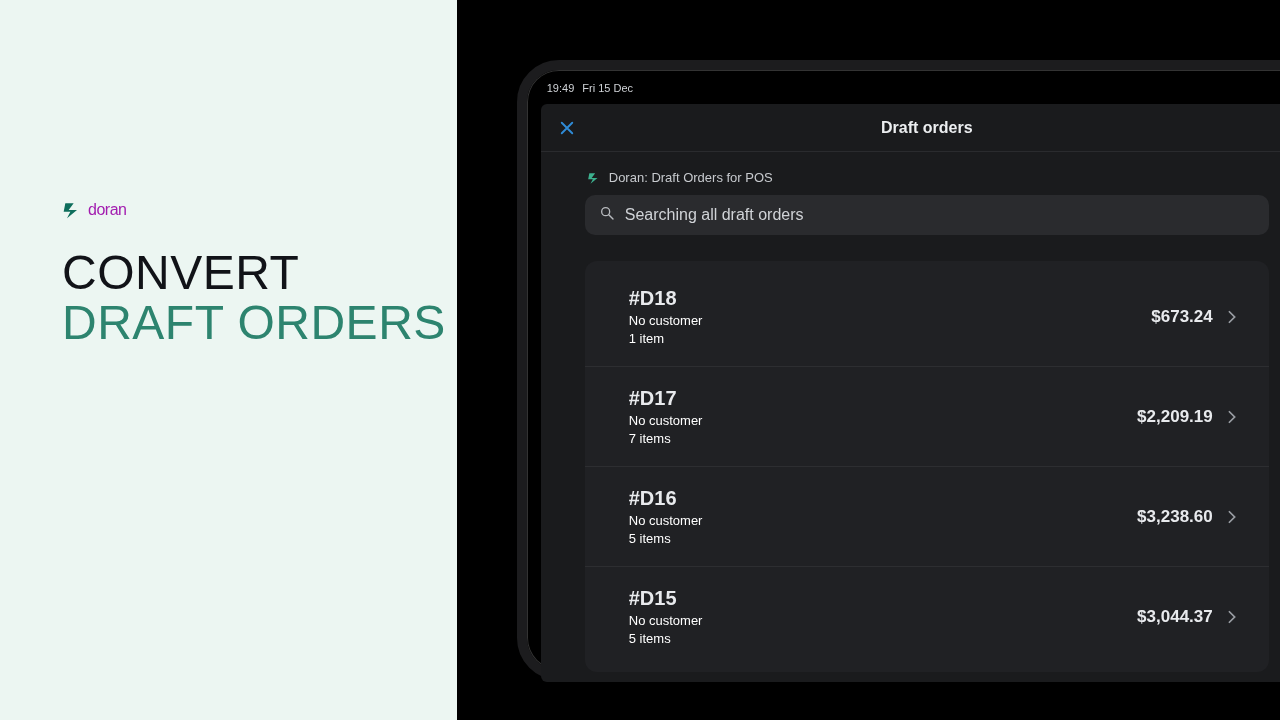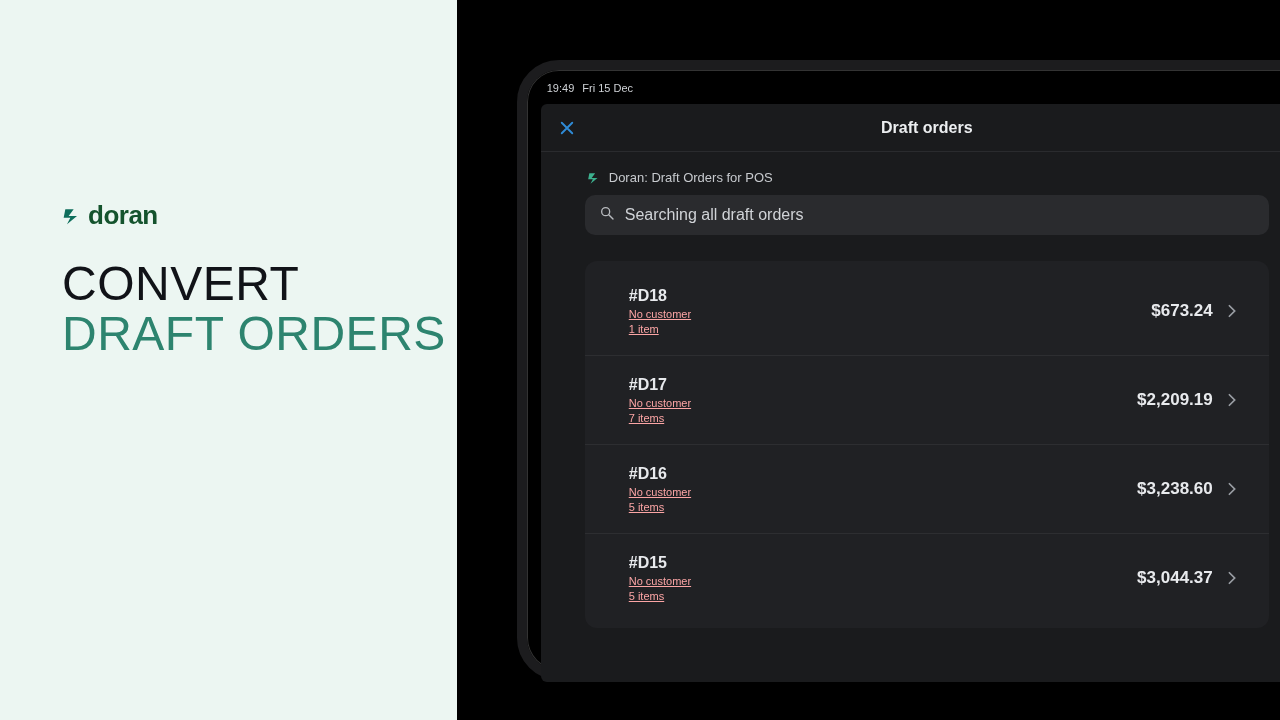--- a/index.html
+++ b/index.html
@@ -6,21 +6,21 @@
   html, body { width: 1280px; height: 720px; overflow: hidden; font-family: -apple-system, BlinkMacSystemFont, "Segoe UI", Helvetica, Arial, sans-serif; }
   .root { display: flex; width: 1280px; height: 720px; }
   .left-panel {
     width: 495px; height: 720px; background: #ecf6f2;
     padding: 200px 0 0 62px;
   }
   .brand {
     display: flex; align-items: center; gap: 6px; margin-bottom: 28px;
   }
   .brand-icon svg { display: block; }
-  .brand-name { color: #14532d; font-size: 26px; font-weight: 700; letter-spacing: -0.5px; }
+  .brand-name { color: #a21caf; font-size: 16px; font-weight: 400; letter-spacing: -0.5px; }
   .headline { font-weight: 400; text-transform: uppercase; letter-spacing: 0.5px; line-height: 1.04; }
   .hl-black { color: #111318; font-size: 48px; }
   .hl-teal  { color: #2d846f; font-size: 48px; }
 
   .right-panel {
     width: 903px; height: 720px; background: #000;
     position: relative; overflow: hidden;
   }
   .tablet {
     position: absolute; left: 60px; top: 60px;
@@ -71,22 +71,22 @@
 
   .orders-card {
     background: #202124; border-radius: 12px; padding: 6px 0;
   }
   .order-row {
     display: flex; align-items: center; justify-content: space-between;
     padding: 20px 32px 20px 44px; cursor: pointer;
   }
   .order-row + .order-row { border-top: 1px solid #2d2e31; }
   .order-left { display: flex; flex-direction: column; gap: 3px; }
-  .order-id { color: #e8eaed; font-size: 16px; font-weight: 600; }
-  .order-sub { color: #fca5a5; font-size: 11px; text-decoration: underline; }
+  .order-id { color: #e8eaed; font-size: 20px; font-weight: 600; }
+  .order-sub { color: #ffffff; font-size: 13px; }
   .order-right { display: flex; align-items: center; gap: 14px; }
   .order-amount { color: #e8eaed; font-size: 17px; font-weight: 600; }
   .chevron svg { display: block; }
 </style>
 </head>
 <body>
 
 <div class="root">
   <div class="left-panel">
     <div class="brand">

